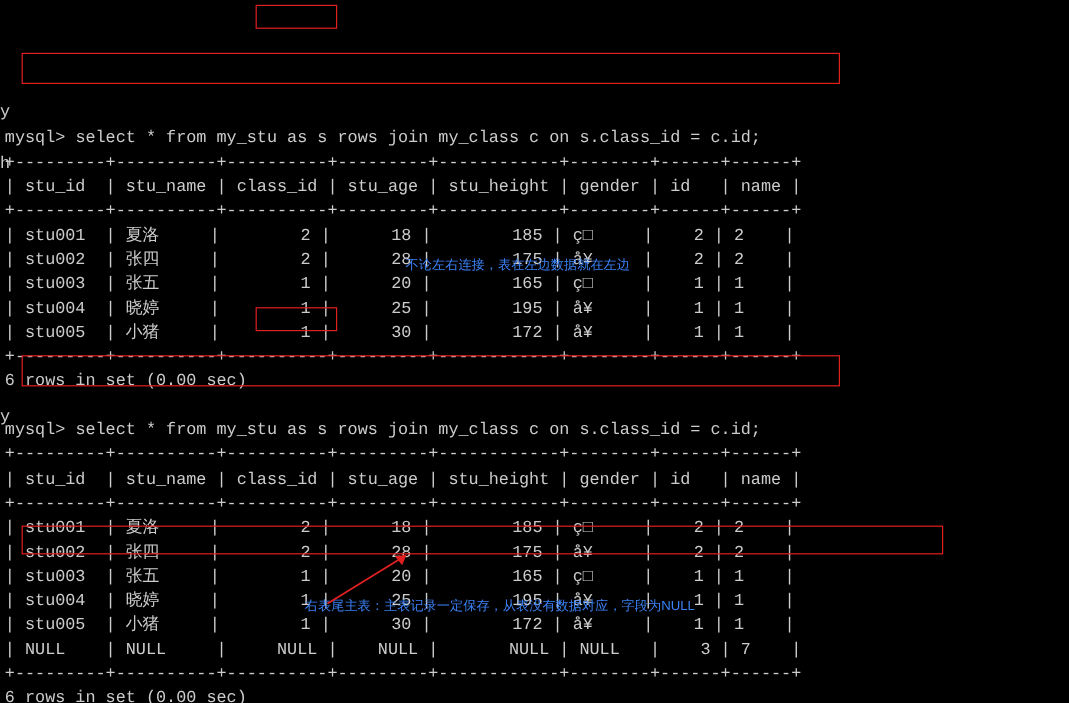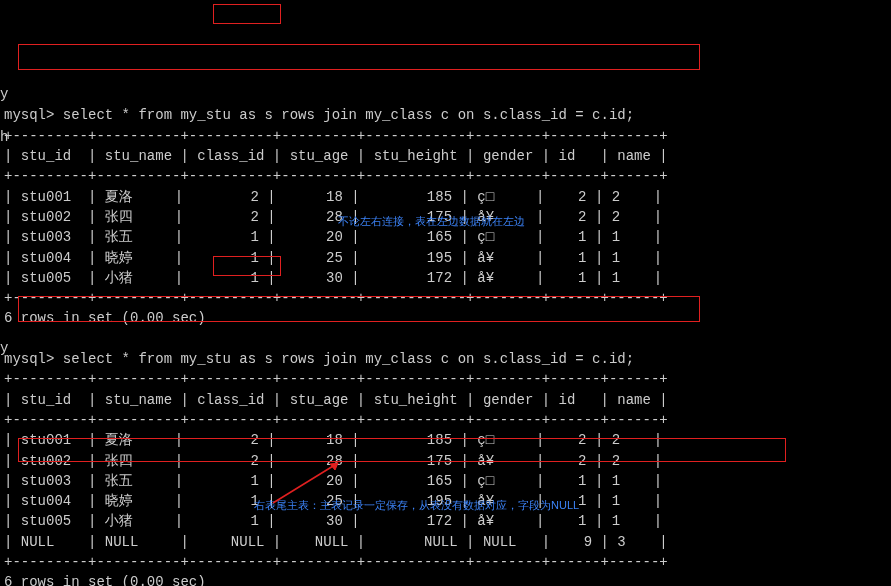--- a/index.html
+++ b/index.html
@@ -57,21 +57,21 @@
 
 <span class="prompt">mysql&gt; </span><span>select * from my_stu as s rows join my_class c on s.class_id = c.id;</span>
 <span>+---------+----------+----------+---------+------------+--------+------+------+</span>
 <span>| stu_id  | stu_name | class_id | stu_age | stu_height | gender | id   | name |</span>
 <span>+---------+----------+----------+---------+------------+--------+------+------+</span>
 <span>| stu001  | 夏洛     |        2 |      18 |        185 | ç□     |    2 | 2    |</span>
 <span>| stu002  | 张四     |        2 |      28 |        175 | å¥     |    2 | 2    |</span>
 <span>| stu003  | 张五     |        1 |      20 |        165 | ç□     |    1 | 1    |</span>
 <span>| stu004  | 晓婷     |        1 |      25 |        195 | å¥     |    1 | 1    |</span>
 <span>| stu005  | 小猪     |        1 |      30 |        172 | å¥     |    1 | 1    |</span>
-<span>| NULL    | NULL     |     NULL |    NULL |       NULL | NULL   |    9 | 3    |</span>
+<span>| NULL    | NULL     |     NULL |    NULL |       NULL | NULL   |    3 | 7    |</span>
 <span>+---------+----------+----------+---------+------------+--------+------+------+</span>
 <span>6 rows in set (0.00 sec)</span>
 
 
 </div>
 
 <span class="edge-y">y</span>
 <span class="edge-h">h</span>
 <span class="edge-y2">y</span>
 

